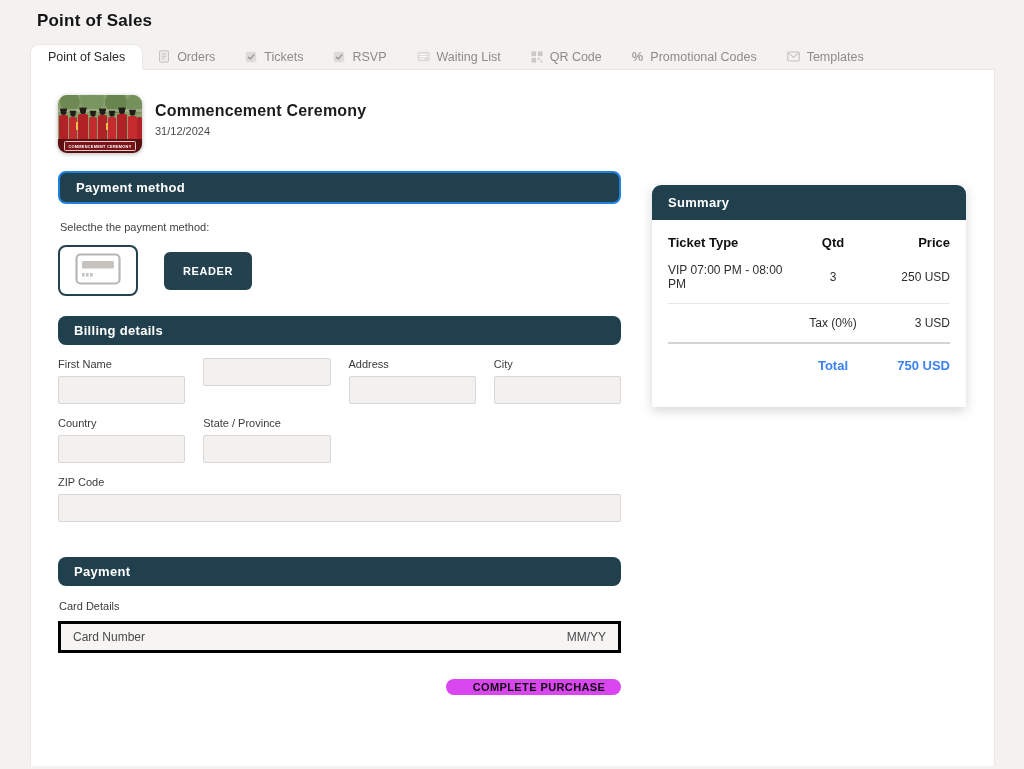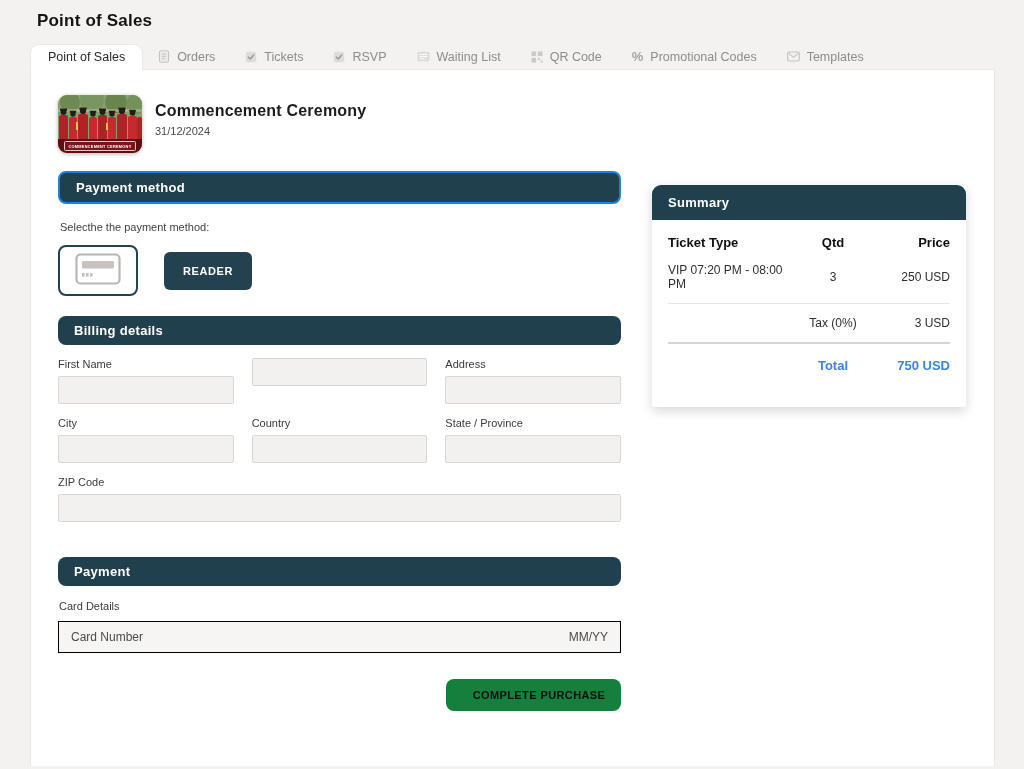--- a/index.html
+++ b/index.html
@@ -30,35 +30,35 @@
   #payment-method-hd { margin-top:8px; }
   #billing-hd { margin-top:20px; }
   #payment-hd { margin-top:22px; }
 
   .instruction { font-size:11px; color:#3f3f3f; margin:17px 0 0 2px; }
 
   .pay-options { display:flex; align-items:center; gap:26px; margin-top:12px; }
   .card-option { width:80px; height:51px; border:2px solid #24414f; border-radius:8px; background:#fff; display:flex; align-items:center; justify-content:center; cursor:pointer; }
   .reader-btn { background:#24414f; color:#fff; font-size:11px; font-weight:bold; letter-spacing:.6px; border:none; border-radius:6px; padding:13px 19px; cursor:pointer; font-family:"Liberation Sans", sans-serif; }
 
-  .billing-grid { display:grid; grid-template-columns:1fr 1fr 1fr; column-gap:18px; margin-top:13px; }
+  .billing-grid { display:grid; grid-template-columns:1fr 1fr 1fr 1fr; column-gap:18px; margin-top:13px; }
   .field { margin-bottom:13px; }
   .field.full { grid-column:1 / -1; }
   .field label { display:block; font-size:11px; color:#3b3b3b; margin-bottom:6px; }
   .field input { width:100%; height:28px; background:#f2f1ef; border:1px solid #d9d6d3; border-radius:2px; padding:0 8px; font-size:13px; font-family:"Liberation Sans", sans-serif; }
 
   .card-details-label { font-size:11px; color:#3b3b3b; margin:14px 0 9px 1px; }
-  .card-strip { display:flex; align-items:center; background:#f6f5f3; border:1px solid #000000; height:32px; padding:0 12px;gap:41px; }
+  .card-strip { display:flex; align-items:center; background:#f6f5f3; border:3px solid #000000; height:32px; padding:0 12px;gap:41px; }
   .card-strip input { background:transparent; border:none; outline:none; font-size:12px; color:#333; font-family:"Liberation Sans", sans-serif; }
   .card-strip input::placeholder { color:#4a4a4a; }
   .cnum { flex:1; }
   .cexp { width:52px; text-align:right; }
 
   .btn-row { display:flex; justify-content:flex-end; margin-top:26px; }
-  .purchase-btn { background:#15803d; color:#0e0e0e; border:none; border-radius:8px; font-weight:bold; font-size:11px; letter-spacing:.4px; width:175px; height:32px; cursor:pointer; font-family:"Liberation Sans", sans-serif;padding-left:11px; }
+  .purchase-btn { background:#d946ef; color:#0e0e0e; border:none; border-radius:8px; font-weight:bold; font-size:11px; letter-spacing:.4px; width:175px; height:16px; cursor:pointer; font-family:"Liberation Sans", sans-serif;padding-left:11px; }
 
   .summary-card { border-radius:2px; box-shadow:0 4px 12px rgba(0,0,0,.16); background:#fff; margin-top:22px; }
   .summary-hd { background:#21404e; color:#fff; font-weight:bold; font-size:13px; letter-spacing:.3px; padding:10px 16px; border-radius:9px 9px 0 0; }
   .summary-body { padding:15px 16px 34px; }
   .sum-row { display:grid; grid-template-columns:1fr 62px 86px; align-items:center; font-size:12px; color:#2e2e2e; }
   .sum-row .c2 { text-align:center; }
   .sum-row .c3 { text-align:right; }
   .sum-head { font-size:13px; font-weight:bold; color:#101010; margin-bottom:13px; }
   .sum-data { margin-bottom:12px; }
   .sum-div { border:none; border-top:1px solid #e8e5e2; margin:0 0 12px; }
@@ -264,21 +264,21 @@
     <div class="right-col">
       <div class="summary-card">
         <div class="summary-hd">Summary</div>
         <div class="summary-body">
           <div class="sum-row sum-head">
             <span class="c1">Ticket Type</span>
             <span class="c2">Qtd</span>
             <span class="c3">Price</span>
           </div>
           <div class="sum-row sum-data">
-            <span class="c1">VIP 07:20 PM - 08:00 PM</span>
+            <span class="c1">VIP 07:00 PM - 08:00 PM</span>
             <span class="c2">3</span>
             <span class="c3">250 USD</span>
           </div>
           <hr class="sum-div">
           <div class="sum-row sum-data">
             <span class="c1"></span>
             <span class="c2">Tax (0%)</span>
             <span class="c3">3 USD</span>
           </div>
           <hr class="sum-div thick">

